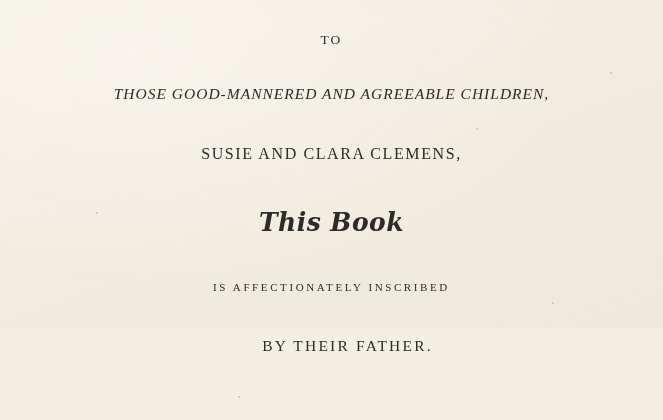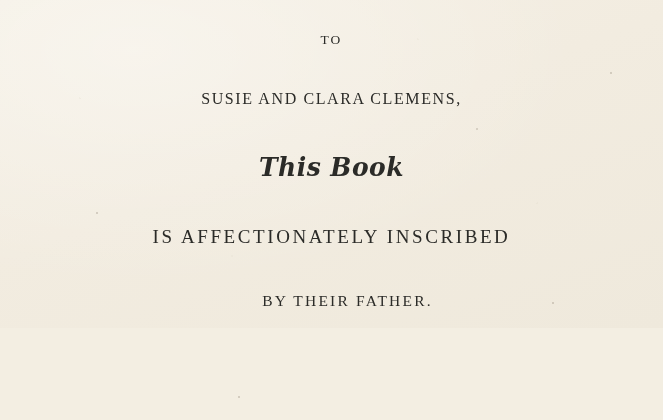--- a/index.html
+++ b/index.html
@@ -77,21 +77,21 @@
     margin-top: 44px;
     font-size: 26px;
     letter-spacing: 0.5px;
     font-family: "DejaVu Serif", "Liberation Serif", serif;
     font-weight: 700;
     font-style: italic;
     transform: scaleX(0.96);
   }
   .line-inscribed {
     margin-top: 44px;
-    font-size: 19px;
+    font-size: 11px;
     letter-spacing: 2.6px;
     text-transform: uppercase;
   }
   .line-father {
     margin-top: 44px;
     font-size: 15.5px;
     letter-spacing: 2.2px;
     text-transform: uppercase;
     padding-left: 16px;
   }
@@ -106,20 +106,21 @@
   <div class="speck" style="left:476px; top:128px; width:2px; height:2px;"></div>
   <div class="speck" style="left:96px; top:212px; width:1.5px; height:1.5px;"></div>
   <div class="speck" style="left:552px; top:302px; width:1.5px; height:1.5px;"></div>
   <div class="speck" style="left:238px; top:396px; width:1.5px; height:1.5px;"></div>
   <div class="speck" style="left:610px; top:72px; width:1.5px; height:1.5px;"></div>
 
   <div class="dedication">
 
     <div class="line line-to">TO</div>
 
+    <div class="line line-children">THOSE GOOD-MANNERED AND AGREEABLE CHILDREN,</div>
 
     <div class="line line-names">SUSIE AND CLARA CLEMENS,</div>
 
     <div class="line line-thisbook">This Book</div>
 
     <div class="line line-inscribed">IS AFFECTIONATELY INSCRIBED</div>
 
     <div class="line line-father">BY THEIR FATHER.</div>
 
   </div>

